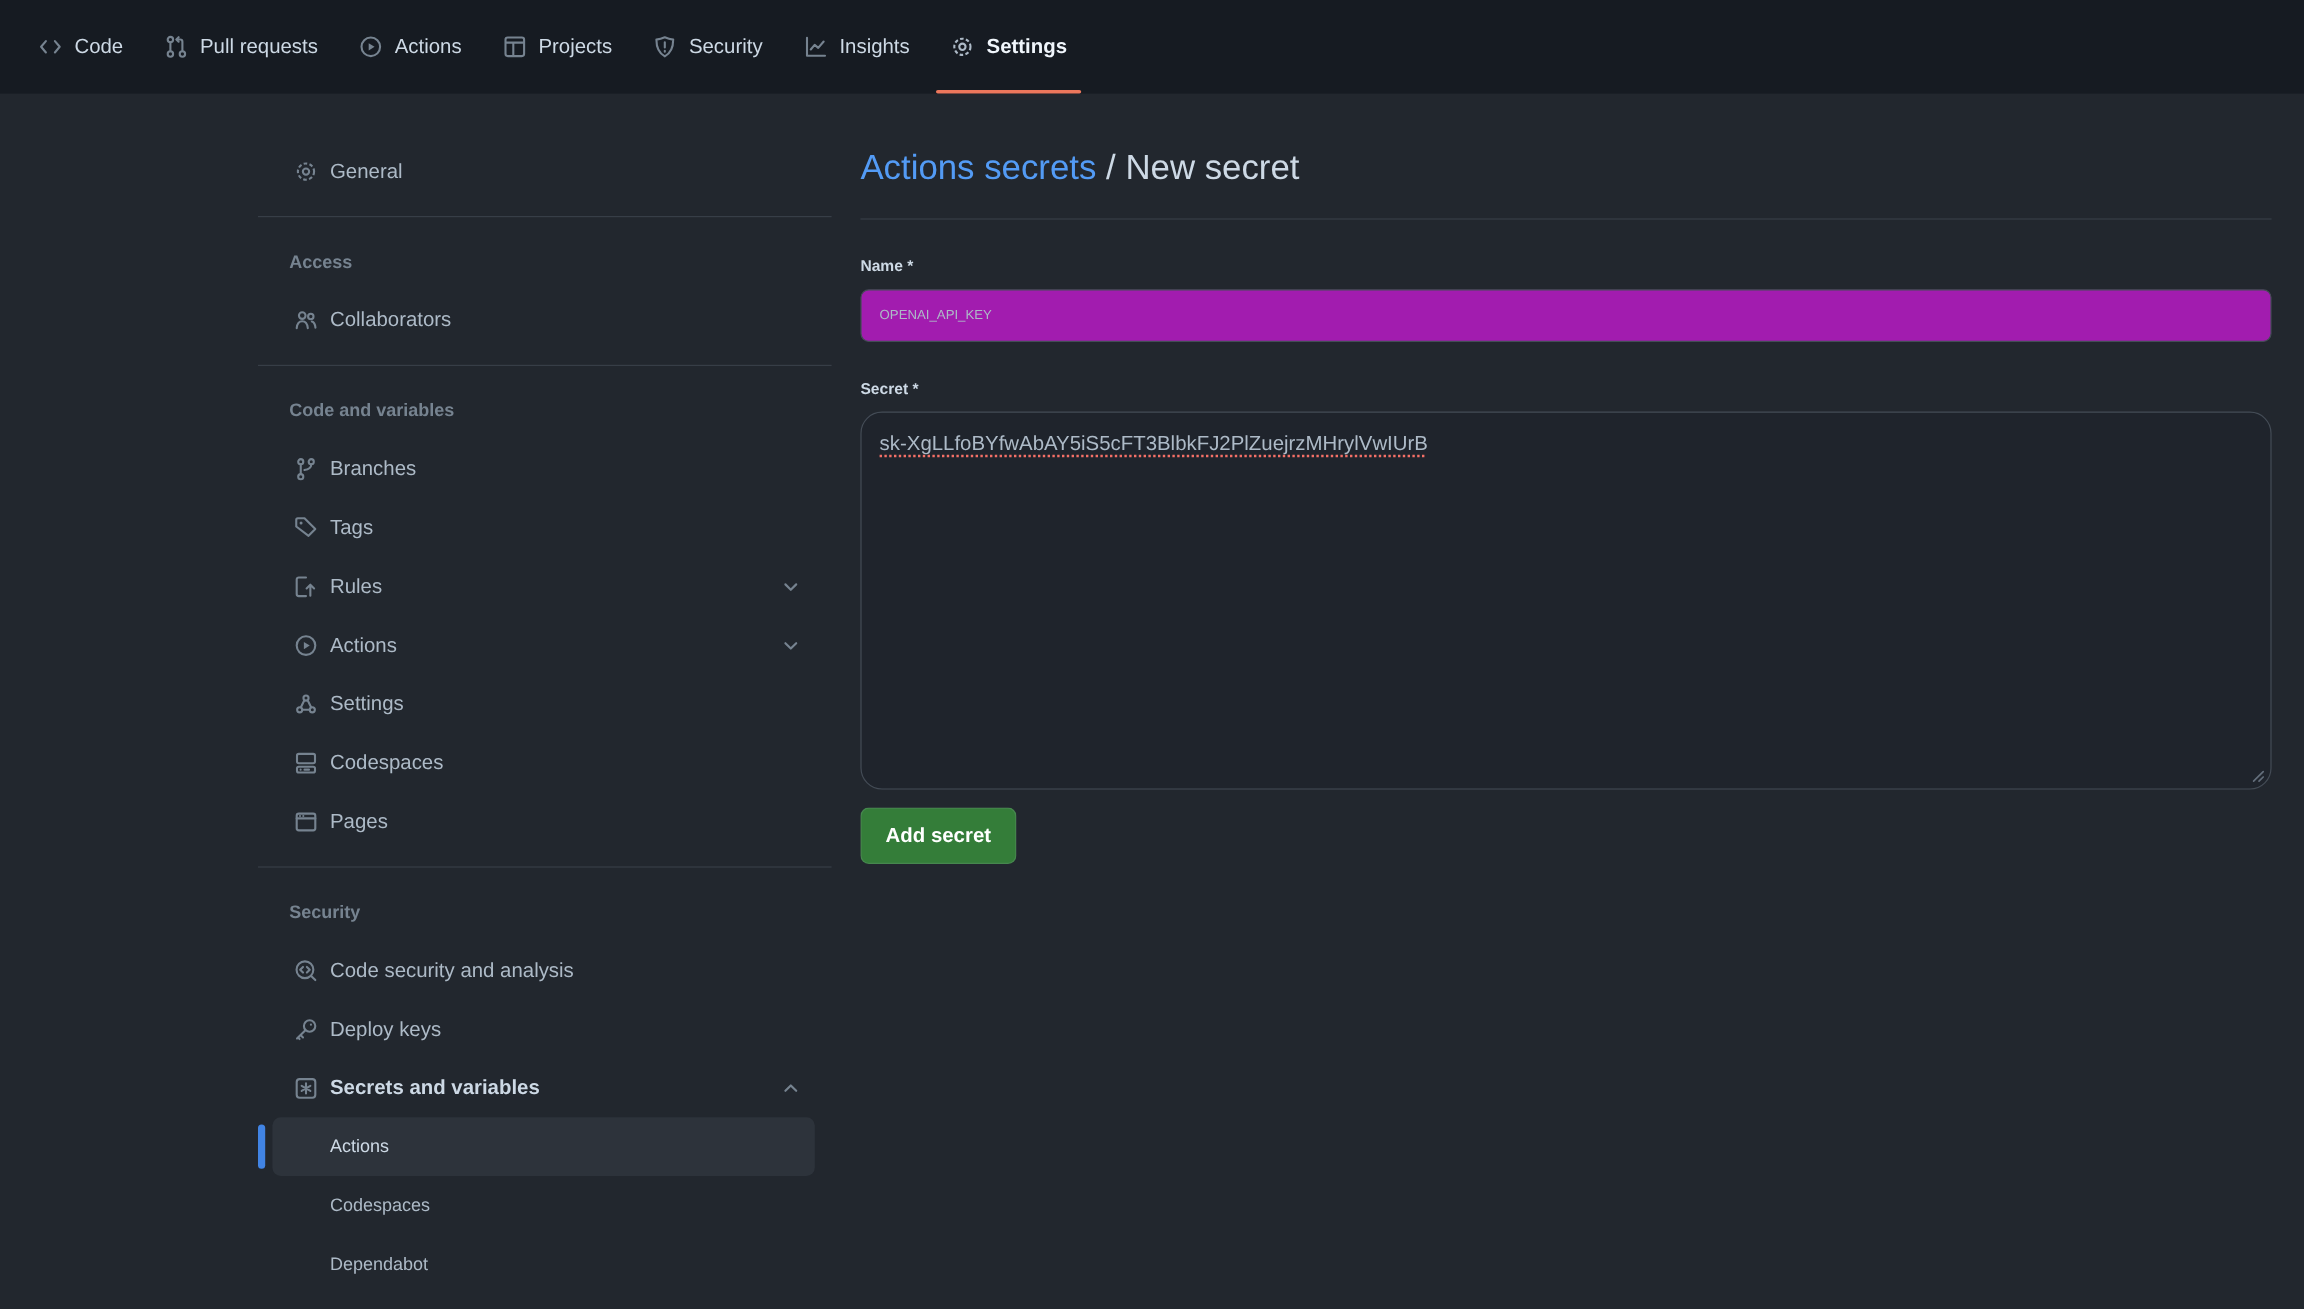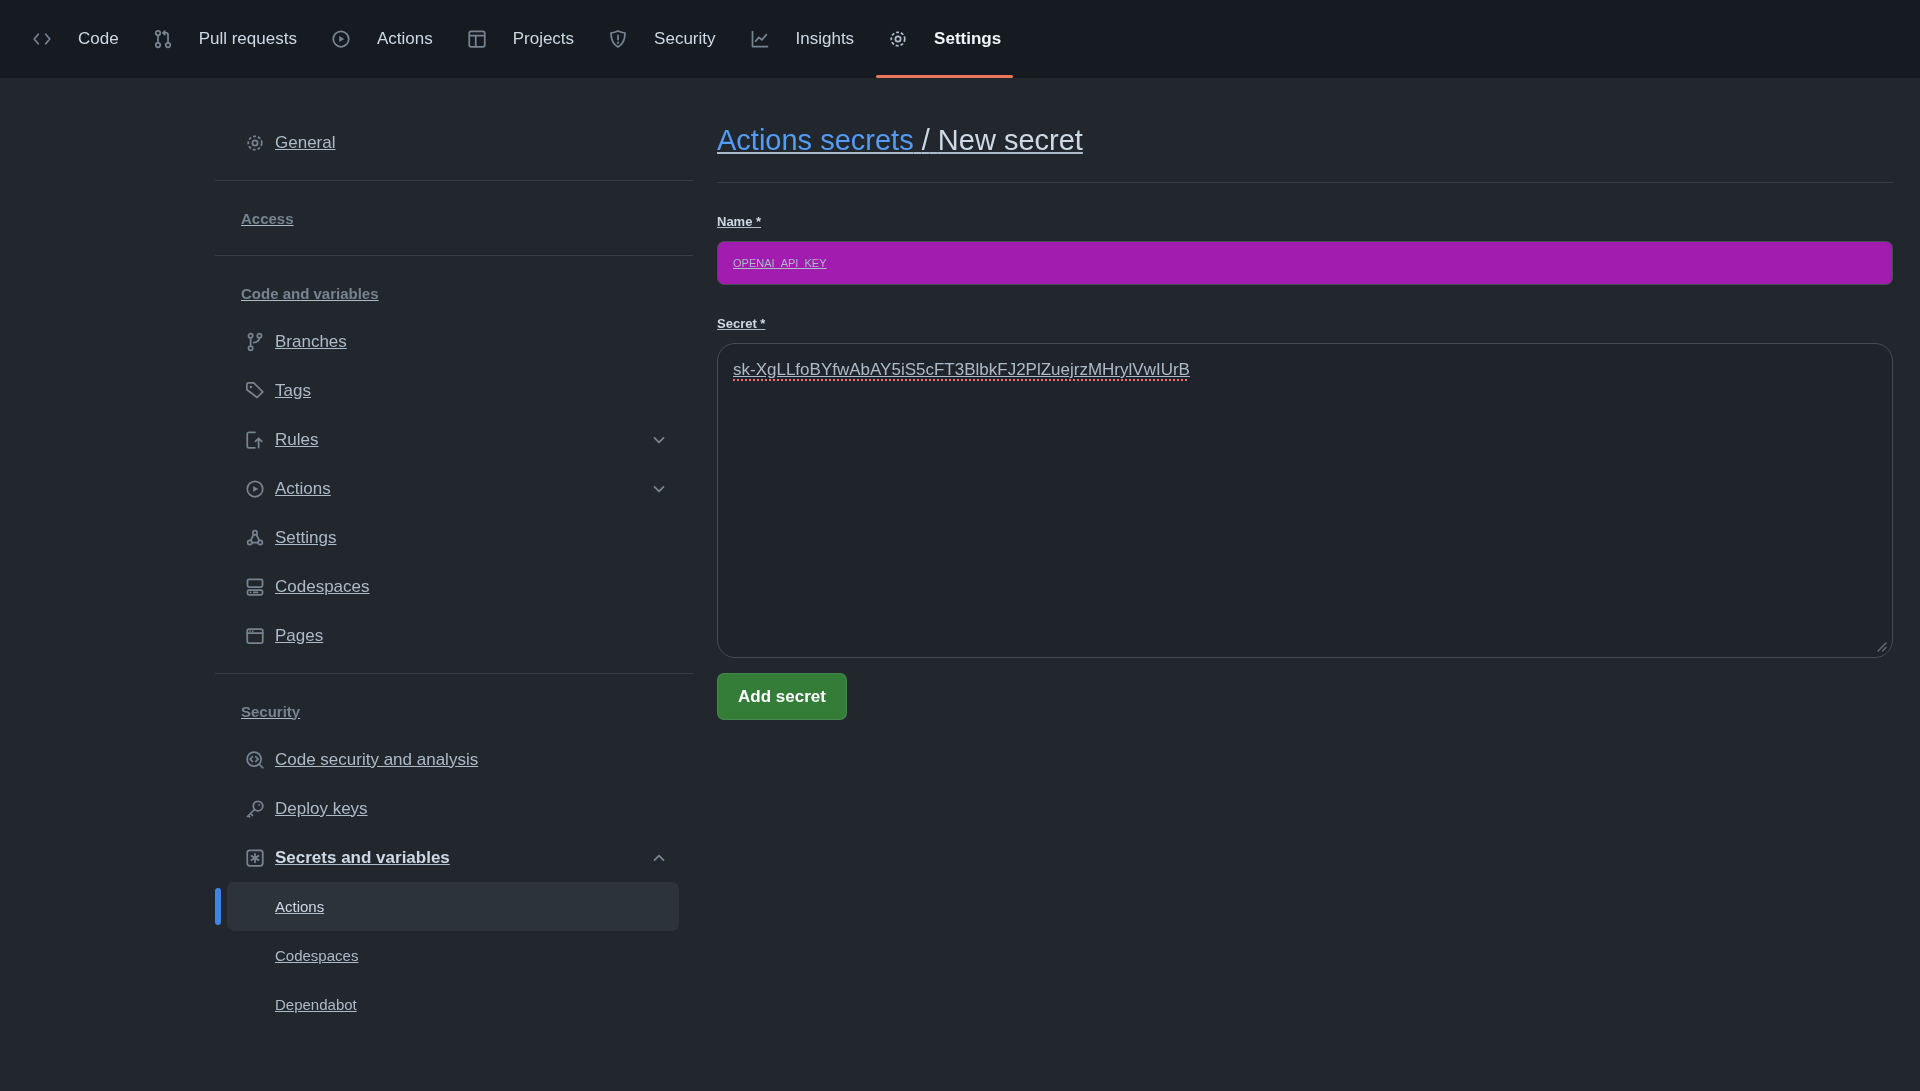--- a/index.html
+++ b/index.html
@@ -12,32 +12,32 @@
   }
   svg { display:block; }
   .ic { width:20px; height:20px; color:#768390; flex:none; }
 
   
   .topnav {
     height:78px; background:#161b22; display:flex; align-items:stretch;
     padding-left:15px;
   }
   .nav-item {
-    position:relative; display:flex; align-items:center; gap:26px;
+    position:relative; display:flex; align-items:center; gap:10px;
     padding:0 17px; font-size:17px; color:#cdd9e5; cursor:pointer; white-space:nowrap;
   }
   .nav-item.active { font-weight:700; color:#f0f6fc; }
   .nav-item.active .ic { color:#adbac7; }
   .nav-item.active::after {
     content:""; position:absolute; left:5px; right:5px; bottom:0; height:3px;
     background:#ec775c; border-radius:2px;
   }
 
   
-  .layout { display:flex; align-items:flex-start; padding-left:215px;text-decoration:underline; }
+  .layout { display:flex; align-items:flex-start; padding-left:215px; }
 
   
   .sidebar { width:478px; padding-top:40px; flex:none; }
   .side-div { border:none; border-top:1px solid #373e47; margin:13px 0; }
   .side-header {
     height:48px; display:flex; align-items:center;
     margin:0 14px 0 12px; padding-left:14px;
     font-size:15px; font-weight:700; color:#768390;
   }
   .side-row {
@@ -159,20 +159,29 @@
       <svg class="ic" viewBox="0 0 16 16" fill="none" stroke="currentColor" stroke-width="1.4">
           <circle cx="8" cy="8" r="5.4" stroke-dasharray="2.4 1.55"></circle>
           <circle cx="8" cy="8" r="2.1"></circle>
         </svg>
       <span class="lbl">General</span>
     </div>
 
     <hr class="side-div">
     <div class="side-header">Access</div>
 
+    <div class="side-row">
+      <svg class="ic" viewBox="0 0 16 16" fill="none" stroke="currentColor" stroke-width="1.4" stroke-linecap="round">
+          <circle cx="5.5" cy="4.8" r="2.2"></circle>
+          <path d="M1.8 13.2c.3-3.1 1.8-4.6 3.7-4.6s3.4 1.5 3.7 4.6"></path>
+          <circle cx="11.2" cy="5.4" r="1.8"></circle>
+          <path d="M11.9 8.8c1.6.5 2.2 2 2.4 4"></path>
+        </svg>
+      <span class="lbl">Collaborators</span>
+    </div>
 
     <hr class="side-div">
     <div class="side-header">Code and variables</div>
 
     <div class="side-row">
       <svg class="ic" viewBox="0 0 16 16" fill="none" stroke="currentColor" stroke-width="1.4" stroke-linecap="round">
           <circle cx="4.5" cy="3" r="1.7"></circle>
           <circle cx="4.5" cy="13" r="1.7"></circle>
           <circle cx="11.5" cy="3" r="1.7"></circle>
           <path d="M4.5 4.8v6.4M11.5 4.8c0 2.6-2.6 3.4-4.6 3.7"></path>

